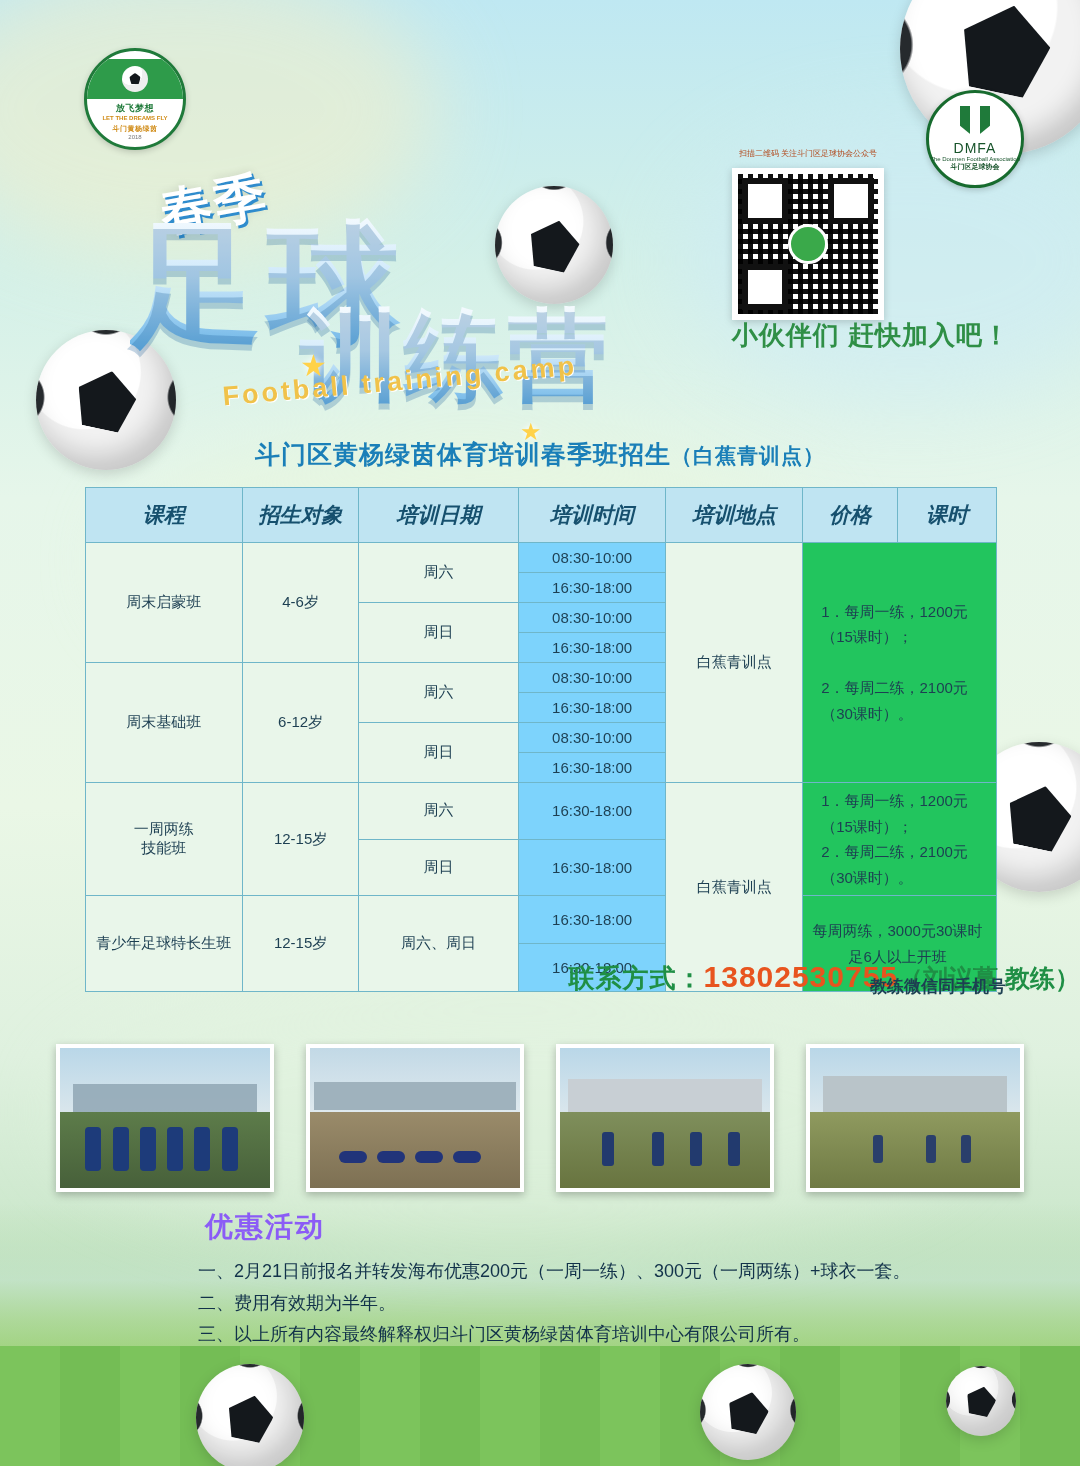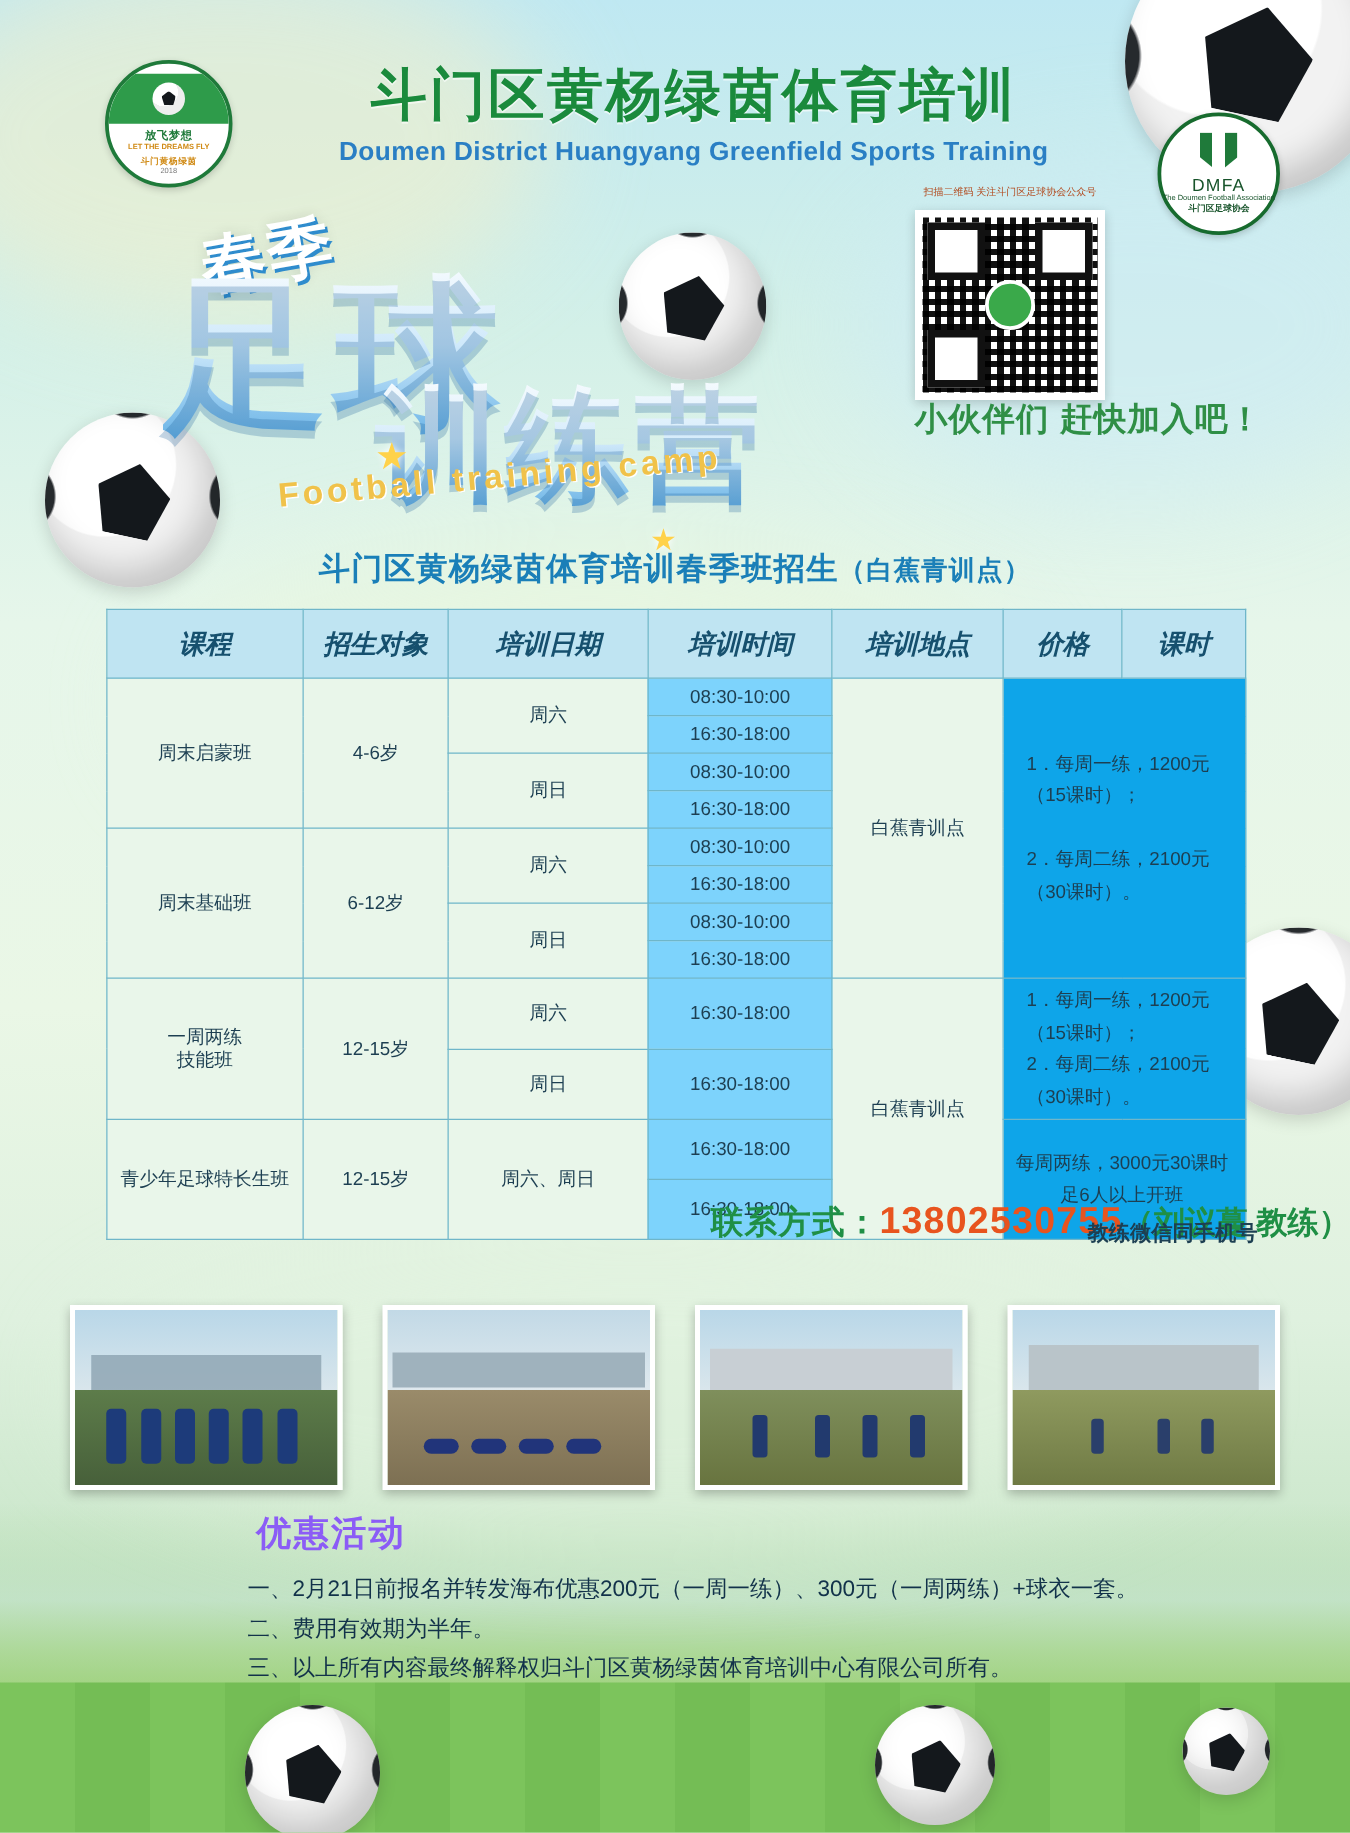--- a/index.html
+++ b/index.html
@@ -114,21 +114,21 @@
     font-size:25px;font-weight:bold;color:#1a7fb8;letter-spacing:1px;}
   .sec-title .sub{color:#1a7fb8;font-size:21px;}
 
   
   .table-wrap{position:absolute;left:85px;top:487px;width:912px;}
   table{border-collapse:collapse;width:912px;background:rgba(236,248,237,.92);}
   th,td{border:1px solid #6fb6c9;text-align:center;color:#1d3f52;font-size:15px;padding:5px 4px;}
   thead th{background:#bfe4f2;font-size:21px;font-weight:bold;color:#16506e;height:44px;font-style:italic;}
   td.time{background:#7dd3fc;font-size:15px;}
   td.cell{background:#e9f6ea;}
-  td.price{background:#0ea5e9;text-align:left;padding-left:18px;font-size:15px;line-height:1.7;}
+  td.price{background:#22c55e;text-align:left;padding-left:18px;font-size:15px;line-height:1.7;}
   td.place{background:#e9f6ea;}
   .row-h{height:30px;}
 
   
   .contact{position:absolute;left:0;top:960px;width:1080px;text-align:right;}
   .contact .c-label{font-size:26px;font-weight:bold;color:#1f8f45;letter-spacing:1px;}
   .contact .c-phone{font-size:30px;font-weight:bold;color:#e8541e;letter-spacing:1px;}
   .contact .c-name{font-size:25px;font-weight:bold;color:#1f8f45;}
   .contact-note{position:absolute;right:74px;top:975px;font-size:17px;color:#1d3f52;font-weight:bold;}
 
@@ -189,24 +189,20 @@
       <div class="crest-top">
           <div class="mini-ball"></div>
         </div>
       <div class="crest-cn">放飞梦想</div>
       <div class="crest-en">LET THE DREAMS FLY</div>
       <div class="crest-cn" style="font-size:7px;color:#d08a14">斗门黄杨绿茵</div>
       <div class="crest-yr">2018</div>
     </div>
   </div>
 
-  <div class="title-block">
-    <div class="title-cn">斗门区黄杨绿茵体育培训</div>
-    <div class="title-en">Doumen District Huangyang Greenfield Sports Training</div>
-  </div>
 
   <div class="logo-right">
     <div class="dmfa">
       <div class="shield"></div>
       <div class="dm-t">DMFA</div>
       <div class="dm-s">The Doumen Football Association</div>
       <div class="dm-cn">斗门区足球协会</div>
     </div>
   </div>
 </div>

